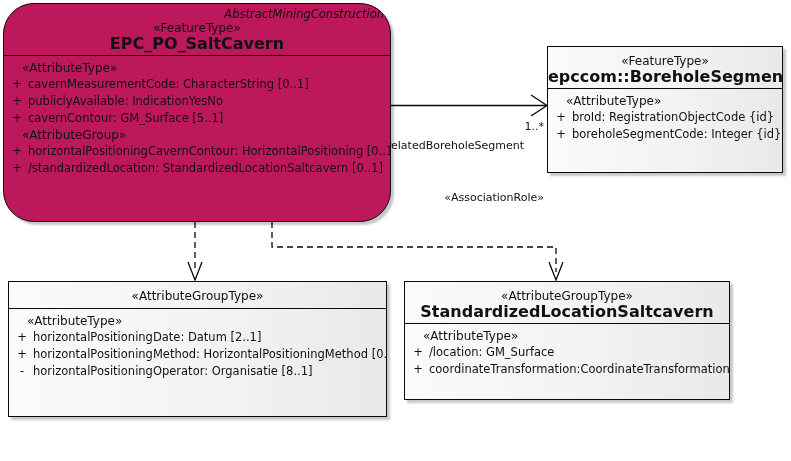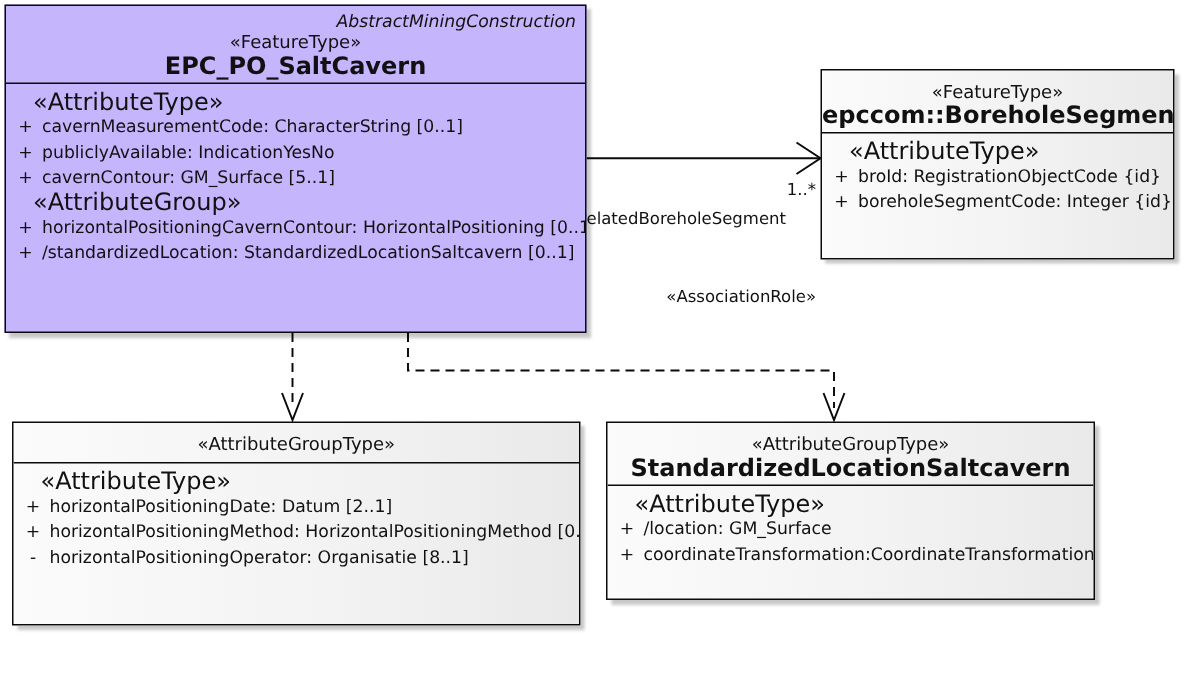--- a/index.html
+++ b/index.html
@@ -24,21 +24,22 @@
 
   
   .uml-box {
     position: absolute;
     box-sizing: border-box;
     border: 1.5px solid #0a0a0a;
     box-shadow: 3px 3px 2px rgba(0,0,0,0.22);
     overflow: hidden;
   }
   .uml-box.cyan {
-    background: #c4b5fd;
+    background: #be185d;
+    border-radius: 31px;
   }
   .uml-box.grey {
     background: linear-gradient(to right, #fbfbfb 0%, #f2f2f2 60%, #e9e9e9 100%);
   }
 
   .box-package {
     text-align: right;
     font-style: italic;
     font-size: 11.5px;
     color: #111;
@@ -71,21 +72,21 @@
     height: 0;
     font-size: 0;
     line-height: 0;
   }
 
   .compartment {
     padding: 4px 2px 4px 2px;
   }
 
   .grp-label {
-    font-size: 16px;
+    font-size: 12px;
     color: #111;
     padding-left: 16px;
     line-height: 16px;
     white-space: nowrap;
   }
 
   .attr-row {
     display: flex;
     align-items: baseline;
     line-height: 17px;

